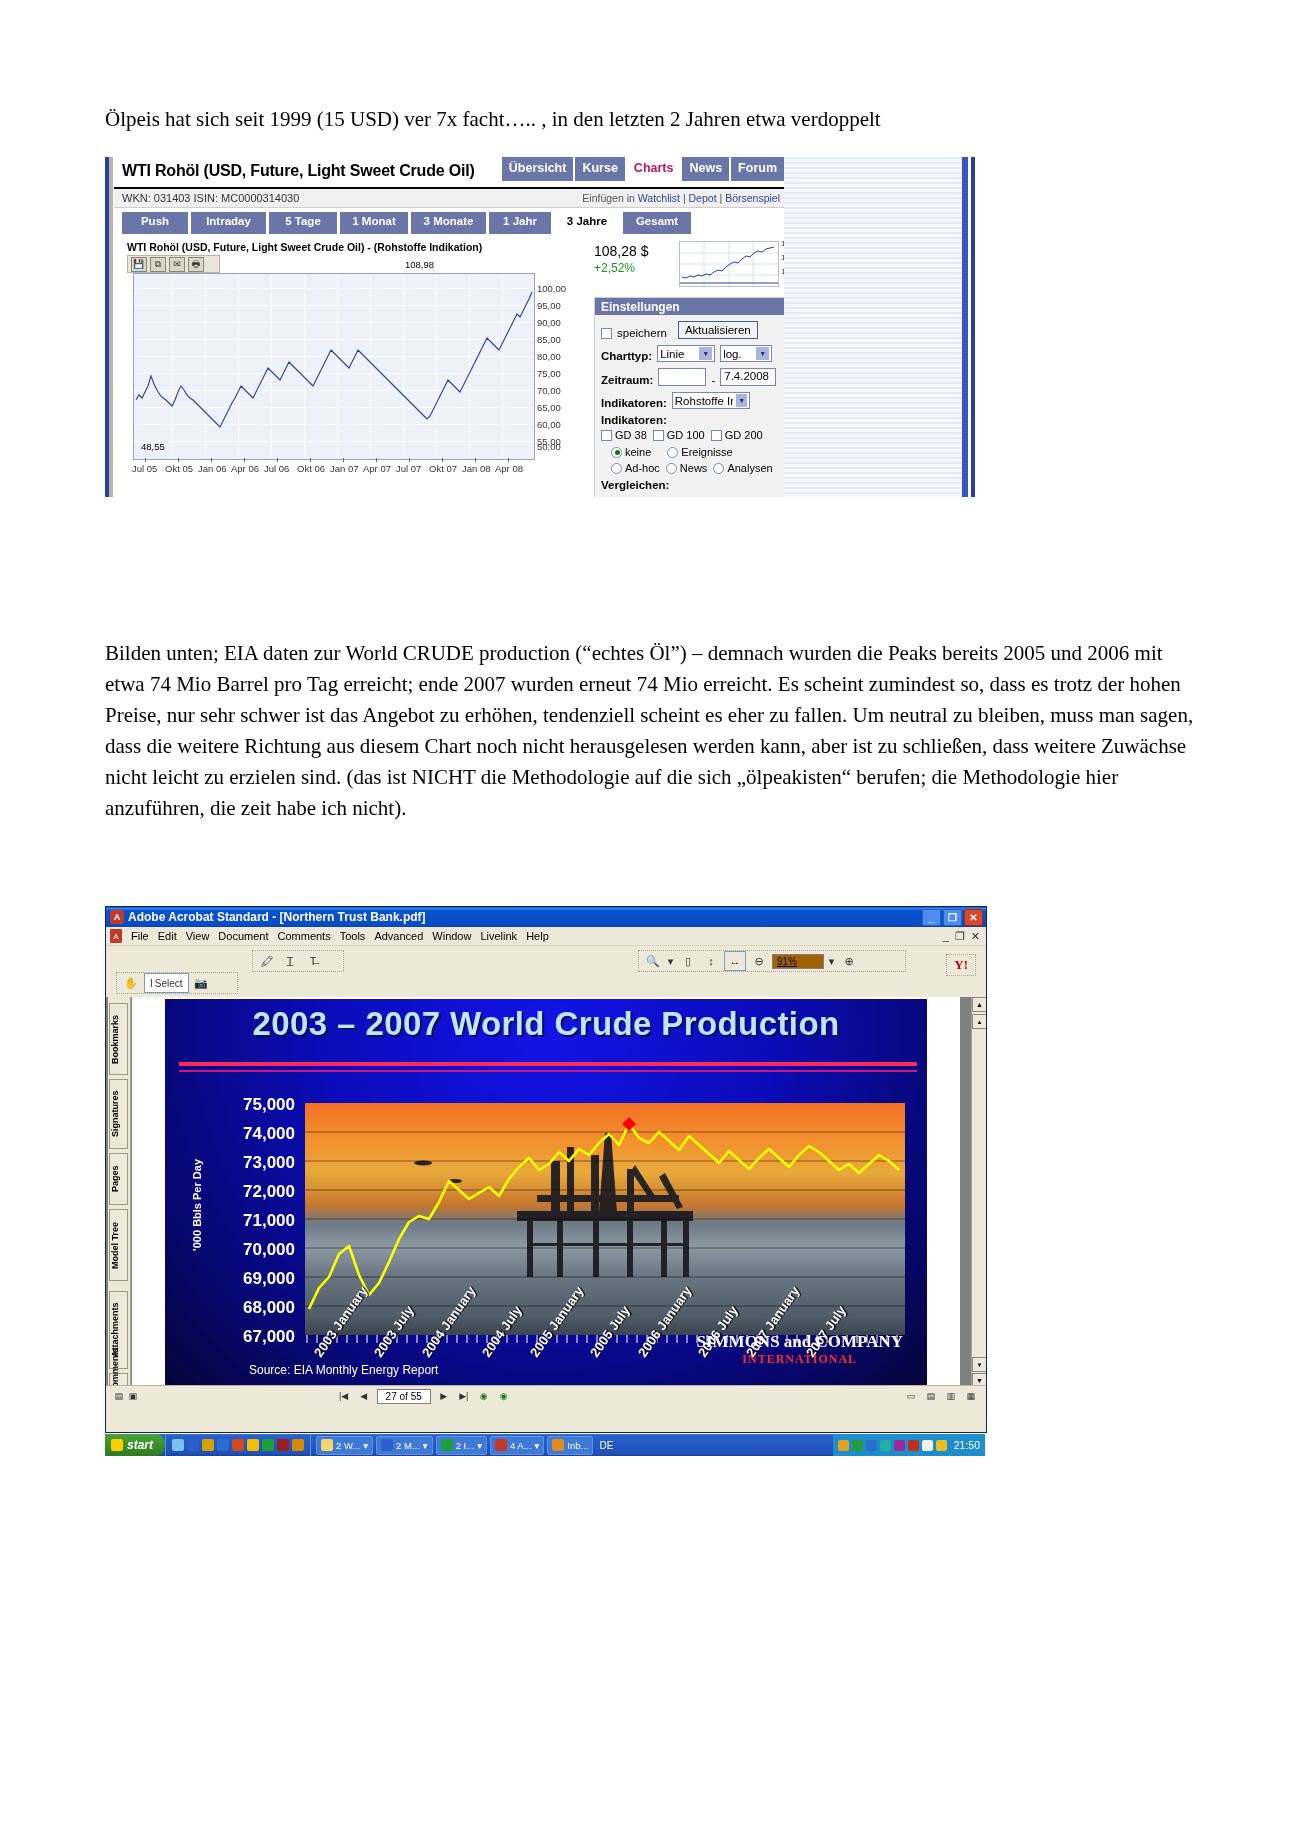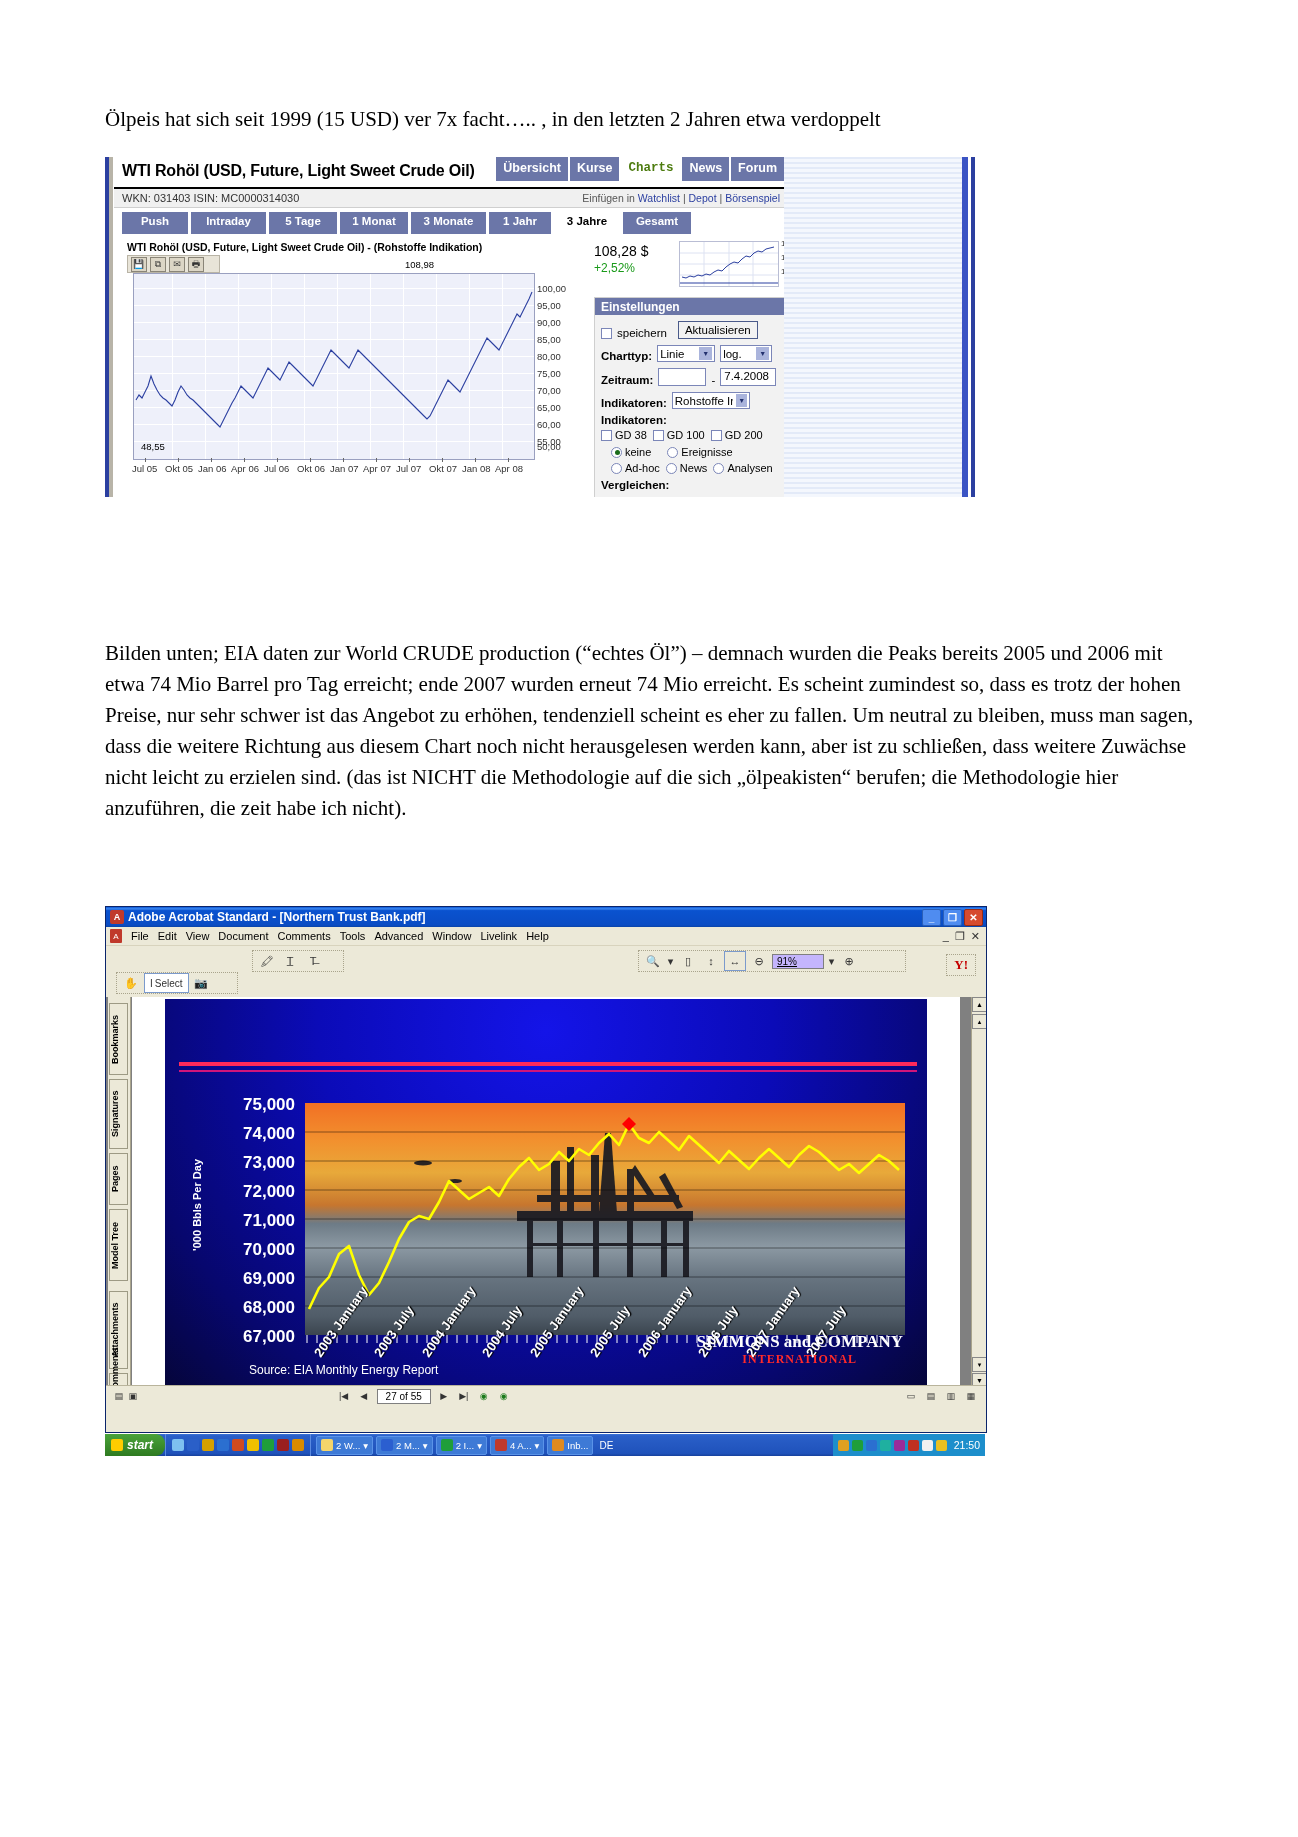--- a/index.html
+++ b/index.html
@@ -26,21 +26,21 @@
     font-family:"Liberation Sans",sans-serif;
   }
   .widget .lbar{position:absolute;left:0;top:0;width:4px;height:340px;background:#2b3fa0;}
   .widget .lbar2{position:absolute;left:4px;top:0;width:4px;height:340px;background:#b8b4a8;}
   .widget-inner{position:absolute;left:9px;top:0;width:670px;height:340px;background:#fff;}
 
   .w-head{position:relative;height:30px;border-bottom:2px solid #000;}
   .w-title{position:absolute;left:8px;top:5px;font-size:16px;font-weight:bold;color:#000;letter-spacing:-.2px;}
   .w-tabs{position:absolute;right:0;top:0;display:flex;gap:2px;}
   .w-tab{background:#6b76a8;color:#fff;font-size:12.5px;font-weight:bold;padding:5px 7px 6px;line-height:1;}
-  .w-tab.active{background:#ffffff;color:#4d7c0f;font-family:Liberation Mono, monospace;}
+  .w-tab.active{background:#ffffff;color:#be185d;}
   .w-sub{position:relative;height:18px;background:#f0f0f0;border-bottom:1px solid #cfcfcf;}
   .w-wkn{position:absolute;left:8px;top:3px;font-size:11px;color:#333;}
   .w-links{position:absolute;right:4px;top:3px;font-size:10.5px;color:#555;}
   .w-links b{color:#2b3fa0;font-weight:normal;}
 
   .w-periods{position:relative;height:22px;margin-top:4px;display:flex;gap:3px;padding-left:8px;}
   .w-per{background:#6b76a8;color:#fff;font-size:11.5px;font-weight:bold;padding:4px 0 5px;text-align:center;line-height:1;}
   .w-per.active{background:#ffffff;color:#000;}
 
   
@@ -99,21 +99,21 @@
   .wb{width:17px;height:15px;background:#4f8cf0;border:1px solid #2a5fb8;color:#fff;font-size:10px;
     display:inline-flex;align-items:center;justify-content:center;font-weight:bold;border-radius:2px;}
   .wb.close{background:#d64a2e;border-color:#9a2a14;}
   .ac-menu{height:18px;background:#ece9d8;display:flex;align-items:center;gap:9px;padding-left:4px;font-size:11px;color:#000;border-bottom:1px solid #d8d3bd;}
   .ac-menu .pin{width:12px;height:14px;background:#c0392b;color:#fff;font-size:8px;display:inline-flex;align-items:center;justify-content:center;border-radius:1px;}
   .mdi-btns{margin-left:auto;display:flex;gap:6px;padding-right:6px;font-size:11px;color:#333;}
   .ac-tools{position:relative;height:52px;background:#ece9d8;border-bottom:1px solid #b9b49c;}
   .tgrp{position:absolute;border:1px dotted #a9a48c;background:#ece9d8;display:flex;align-items:center;gap:3px;padding:2px 4px;height:22px;box-sizing:border-box;}
   .tbtn{width:20px;height:18px;display:inline-flex;align-items:center;justify-content:center;font-size:11px;color:#333;background:transparent;}
   .tbtn.sel-b{border:1px solid #7b9acc;background:#fff;width:auto;padding:0 5px;font-size:10px;gap:2px;}
-  .zoomfld{border:1px solid #7f7f7f;background:#c4b5fd;font-size:10px;padding:1px 4px;width:42px;text-align:left;text-decoration:underline;}
+  .zoomfld{border:1px solid #7f7f7f;background:#a16207;font-size:10px;padding:1px 4px;width:42px;text-align:left;text-decoration:underline;}
   .yhoo{position:absolute;right:10px;top:8px;border:1px dotted #a9a48c;padding:2px 7px;color:#c40000;font-weight:bold;font-size:13px;font-family:"Liberation Serif",serif;}
 
   
   .ac-body{position:absolute;left:0;top:90px;width:880px;height:405px;background:#808080;}
   .nav-rail{position:absolute;left:2px;top:0;width:22px;height:405px;background:#ece9d8;border-right:1px solid #a9a48c;}
   .rail-tab{position:absolute;left:1px;width:19px;background:#ece9d8;border:1px solid #9d9madd;border:1px solid #9d9a84;
     writing-mode:vertical-rl;text-orientation:mixed;transform:rotate(180deg);
     font-size:9px;color:#000;text-align:center;padding:4px 0;box-sizing:border-box;font-weight:bold;}
   .pdfpage{position:absolute;left:26px;top:0;width:828px;height:405px;background:#fff;}
   .slide{position:absolute;left:33px;top:2px;width:762px;height:400px;
@@ -467,20 +467,21 @@
         <div class="rail-tab" style="top:82px;height:70px">Signatures</div>
         <div class="rail-tab" style="top:156px;height:52px">Pages</div>
         <div class="rail-tab" style="top:212px;height:72px">Model Tree</div>
         <div class="rail-tab" style="top:294px;height:78px">Attachments</div>
         <div class="rail-tab" style="top:376px;height:26px">Comments</div>
       </div>
 
       <div class="pdfpage">
         <div class="slide">
 
+          <div class="sl-title">2003 – 2007 World Crude Production</div>
           <div class="sl-rule1"></div>
           <div class="sl-rule2"></div>
 
           <div class="sl-ylabel">'000 Bbls Per Day</div>
 
           <div class="sl-ytick" style="top:96px">75,000</div>
           <div class="sl-ytick" style="top:125px">74,000</div>
           <div class="sl-ytick" style="top:154px">73,000</div>
           <div class="sl-ytick" style="top:183px">72,000</div>
           <div class="sl-ytick" style="top:212px">71,000</div>

